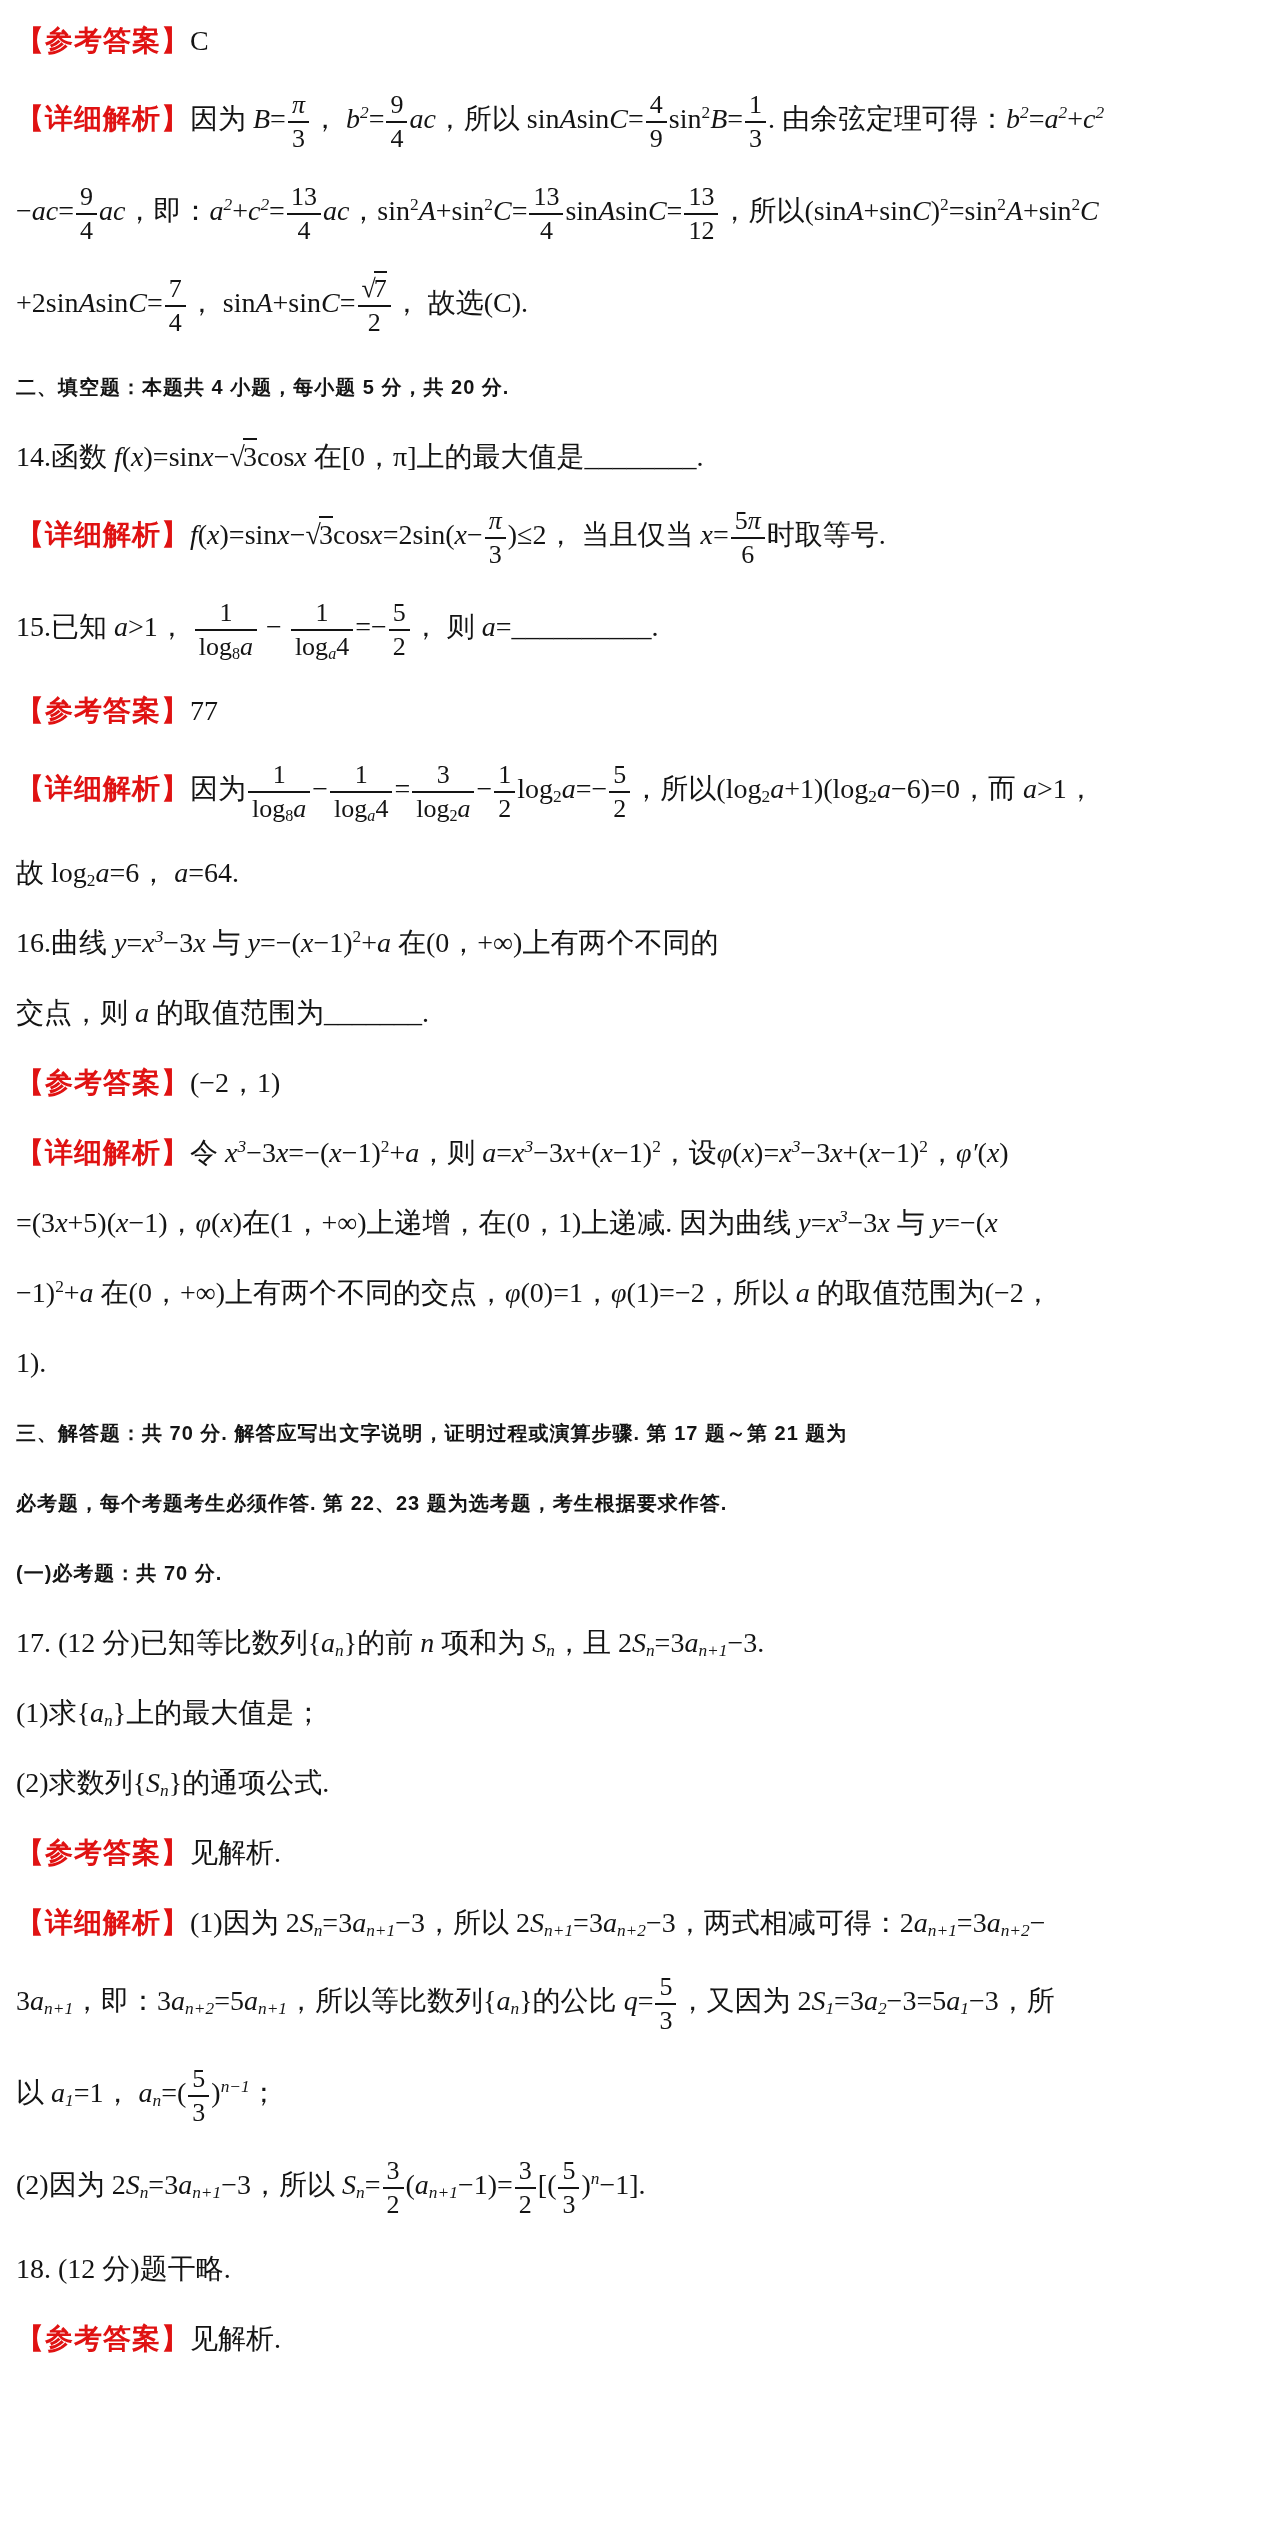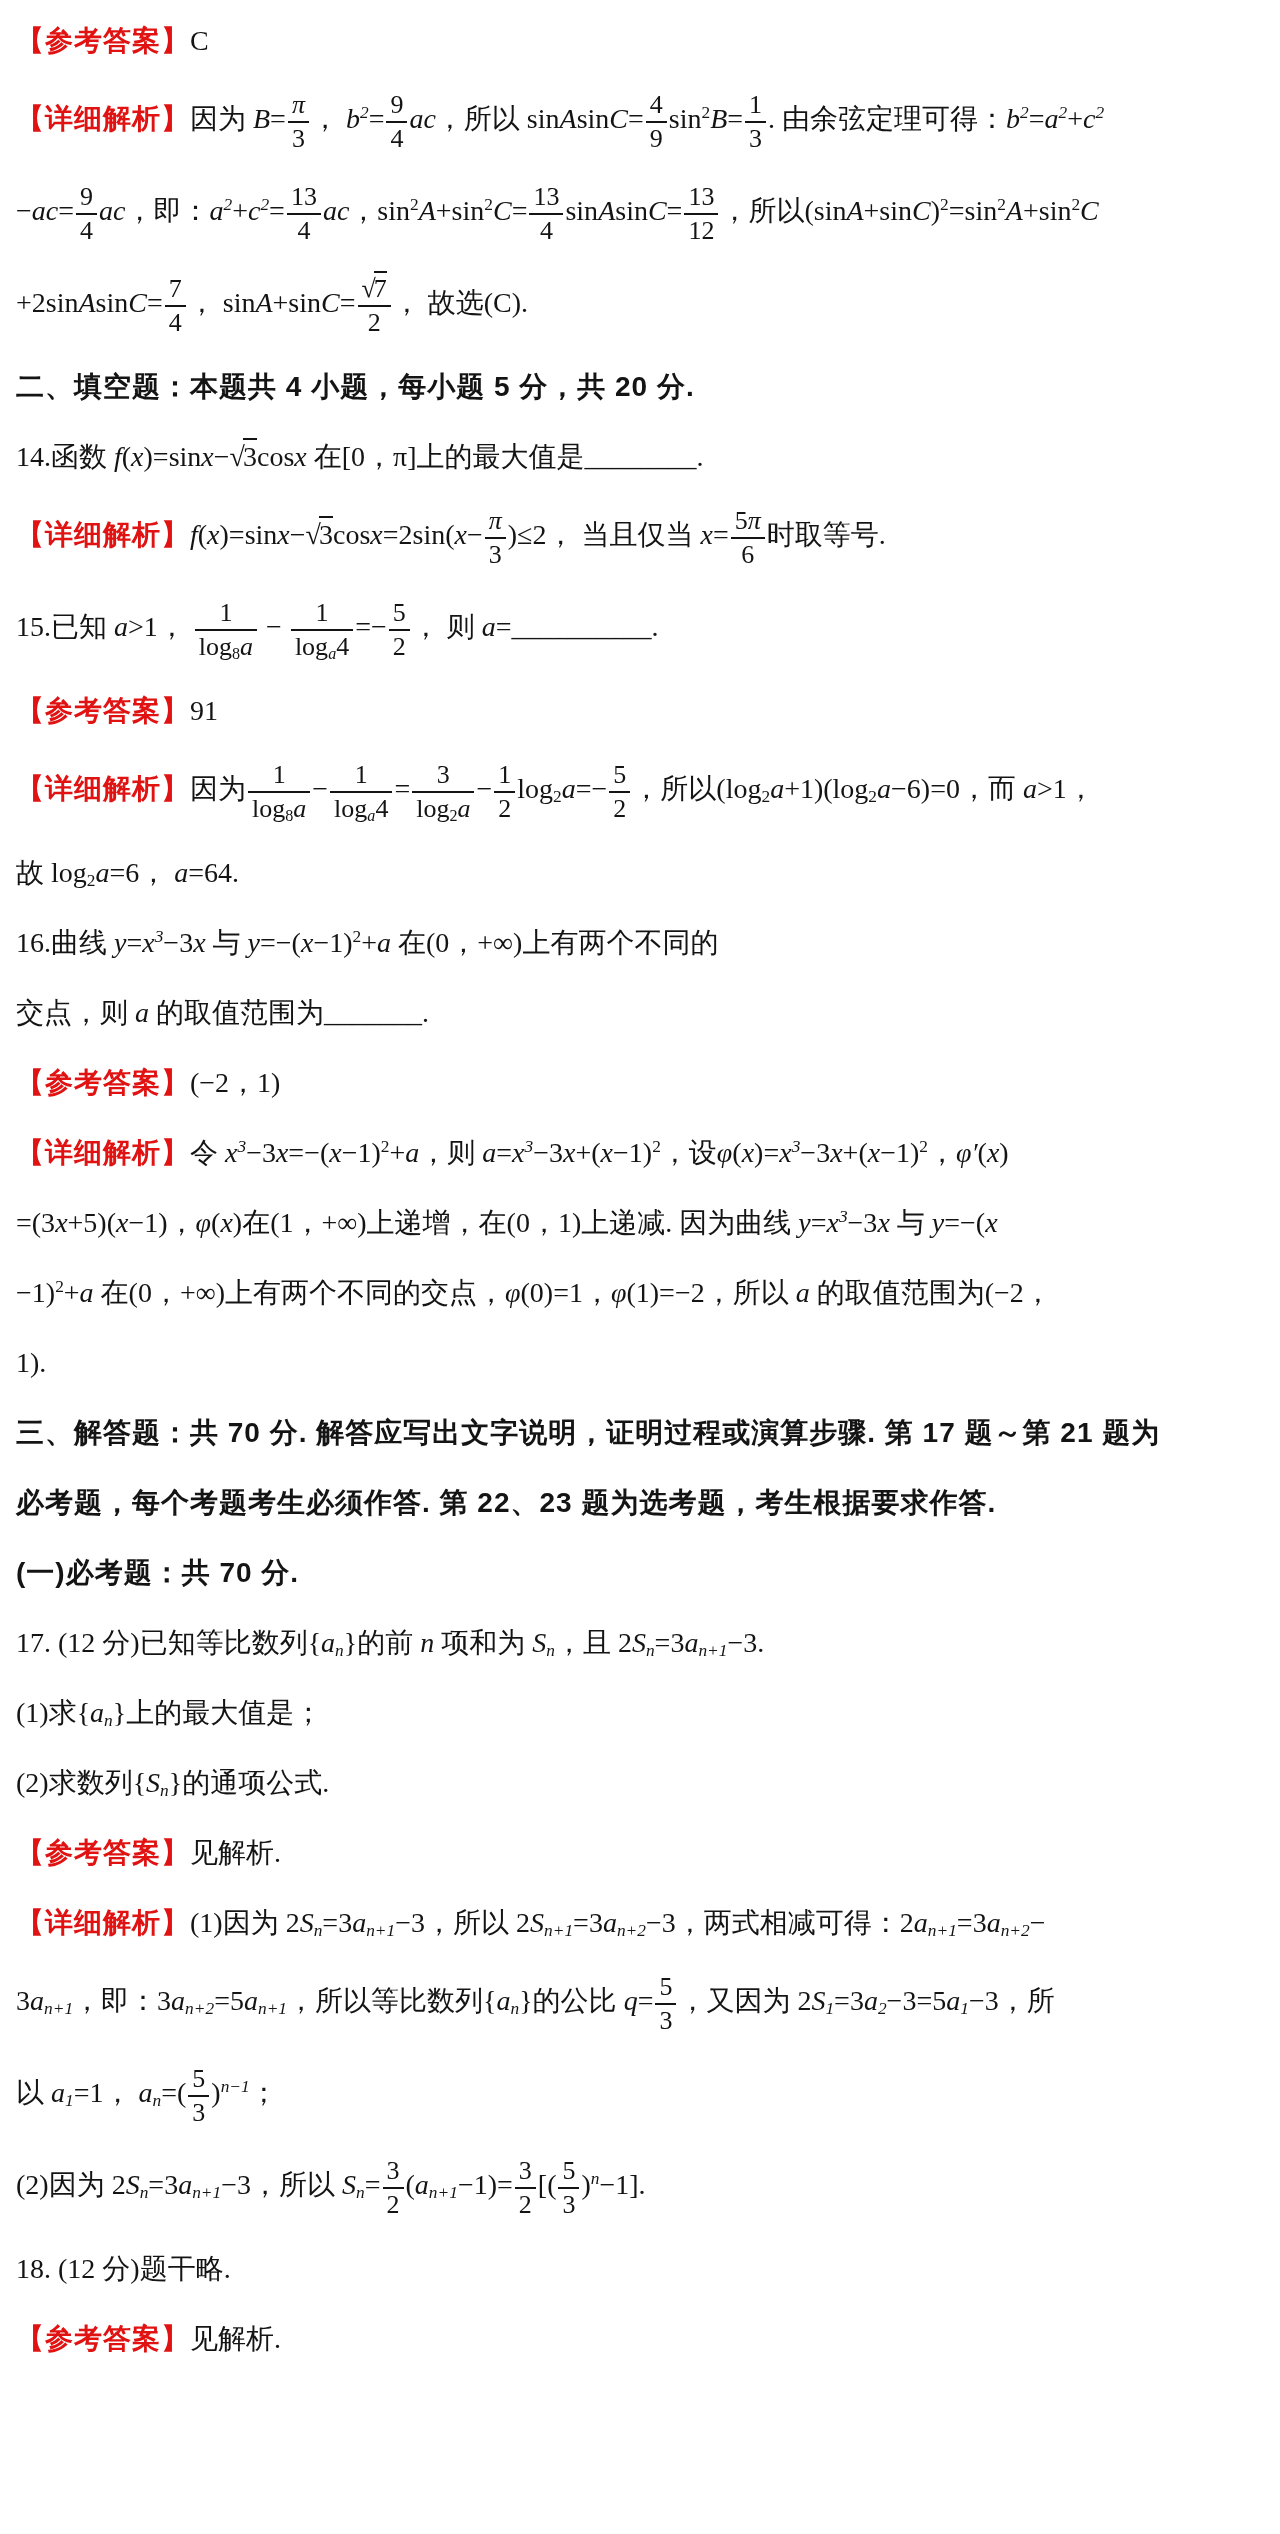--- a/index.html
+++ b/index.html
@@ -15,21 +15,21 @@
   p.line{
     margin:0;
     padding:13px 0;
     line-height:44px;
     white-space:normal;
     word-break:break-all;
   }
   p.bold{
     font-family:"Liberation Sans","DejaVu Sans",sans-serif;
     font-weight:700;
-    font-size:28px;
+    font-size:20px;
     letter-spacing:1px;
   }
   .up{font-style:normal;}
   .it{font-style:italic;font-family:"Liberation Serif","DejaVu Serif",serif;}
   .redlabel{
     color:var(--accent,#e01212);
     font-weight:700;
     letter-spacing:1px;
   }
   .frac{
@@ -64,21 +64,21 @@
 <div class="page">
   <div id="doc-body">
       <p class="line"><span class="redlabel">【参考答案】</span><span class="up">C</span></p>
       <p class="line"><span class="redlabel">【详细解析】</span><span class="up">因为 </span><span class="it">B</span><span class="up">=</span><span class="frac"><span class="num"><span class="it">π</span></span><span class="den"><span class="up">3</span></span></span><span class="up">， </span><span class="it">b<sup>2</sup></span><span class="up">=</span><span class="frac"><span class="num"><span class="up">9</span></span><span class="den"><span class="up">4</span></span></span><span class="it">ac</span><span class="up">，所以 sin</span><span class="it">A</span><span class="up">sin</span><span class="it">C</span><span class="up">=</span><span class="frac"><span class="num"><span class="up">4</span></span><span class="den"><span class="up">9</span></span></span><span class="up">sin<sup>2</sup></span><span class="it">B</span><span class="up">=</span><span class="frac"><span class="num"><span class="up">1</span></span><span class="den"><span class="up">3</span></span></span><span class="up">. 由余弦定理可得：</span><span class="it">b<sup>2</sup></span><span class="up">=</span><span class="it">a<sup>2</sup></span><span class="up">+</span><span class="it">c<sup>2</sup></span></p>
       <p class="line"><span class="up">−</span><span class="it">ac</span><span class="up">=</span><span class="frac"><span class="num"><span class="up">9</span></span><span class="den"><span class="up">4</span></span></span><span class="it">ac</span><span class="up">，即：</span><span class="it">a<sup>2</sup></span><span class="up">+</span><span class="it">c<sup>2</sup></span><span class="up">=</span><span class="frac"><span class="num"><span class="up">13</span></span><span class="den"><span class="up">4</span></span></span><span class="it">ac</span><span class="up">，sin<sup>2</sup></span><span class="it">A</span><span class="up">+sin<sup>2</sup></span><span class="it">C</span><span class="up">=</span><span class="frac"><span class="num"><span class="up">13</span></span><span class="den"><span class="up">4</span></span></span><span class="up">sin</span><span class="it">A</span><span class="up">sin</span><span class="it">C</span><span class="up">=</span><span class="frac"><span class="num"><span class="up">13</span></span><span class="den"><span class="up">12</span></span></span><span class="up">，所以(sin</span><span class="it">A</span><span class="up">+sin</span><span class="it">C</span><span class="up">)<sup>2</sup></span><span class="up">=sin<sup>2</sup></span><span class="it">A</span><span class="up">+sin<sup>2</sup></span><span class="it">C</span></p>
       <p class="line"><span class="up">+2sin</span><span class="it">A</span><span class="up">sin</span><span class="it">C</span><span class="up">=</span><span class="frac"><span class="num"><span class="up">7</span></span><span class="den"><span class="up">4</span></span></span><span class="up">， sin</span><span class="it">A</span><span class="up">+sin</span><span class="it">C</span><span class="up">=</span><span class="frac"><span class="num"><span class="sqrt"><span class="rsign">√</span><span class="rad">7</span></span></span><span class="den"><span class="up">2</span></span></span><span class="up">， 故选(C).</span></p>
       <p class="line bold"><span class="up">二、填空题：本题共 4 小题，每小题 5 分，共 20 分.</span></p>
       <p class="line"><span class="up">14.函数 </span><span class="it">f</span><span class="up">(</span><span class="it">x</span><span class="up">)=sin</span><span class="it">x</span><span class="up">−</span><span class="sqrt"><span class="rsign">√</span><span class="rad">3</span></span><span class="up">cos</span><span class="it">x</span><span class="up"> 在[0，π]上的最大值是</span><span class="blank up">________</span><span class="up">.</span></p>
       <p class="line"><span class="redlabel">【详细解析】</span><span class="it">f</span><span class="up">(</span><span class="it">x</span><span class="up">)=sin</span><span class="it">x</span><span class="up">−</span><span class="sqrt"><span class="rsign">√</span><span class="rad">3</span></span><span class="up">cos</span><span class="it">x</span><span class="up">=2sin(</span><span class="it">x</span><span class="up">−</span><span class="frac"><span class="num"><span class="it">π</span></span><span class="den"><span class="up">3</span></span></span><span class="up">)≤2， 当且仅当 </span><span class="it">x</span><span class="up">=</span><span class="frac"><span class="num"><span class="up">5</span><span class="it">π</span></span><span class="den"><span class="up">6</span></span></span><span class="up">时取等号.</span></p>
       <p class="line"><span class="up">15.已知 </span><span class="it">a</span><span class="up">&gt;1， </span><span class="frac"><span class="num"><span class="up">1</span></span><span class="den"><span class="up">log<sub>8</sub></span><span class="it">a</span></span></span><span class="up"> − </span><span class="frac"><span class="num"><span class="up">1</span></span><span class="den"><span class="up">log<sub class="itsub">a</sub></span><span class="up">4</span></span></span><span class="up">=−</span><span class="frac"><span class="num"><span class="up">5</span></span><span class="den"><span class="up">2</span></span></span><span class="up">， 则 </span><span class="it">a</span><span class="up">=</span><span class="blank up">__________</span><span class="up">.</span></p>
-      <p class="line"><span class="redlabel">【参考答案】</span><span class="up">91</span></p>
+      <p class="line"><span class="redlabel">【参考答案】</span><span class="up">77</span></p>
       <p class="line"><span class="redlabel">【详细解析】</span><span class="up">因为</span><span class="frac"><span class="num"><span class="up">1</span></span><span class="den"><span class="up">log<sub>8</sub></span><span class="it">a</span></span></span><span class="up">−</span><span class="frac"><span class="num"><span class="up">1</span></span><span class="den"><span class="up">log<sub class="itsub">a</sub></span><span class="up">4</span></span></span><span class="up">=</span><span class="frac"><span class="num"><span class="up">3</span></span><span class="den"><span class="up">log<sub>2</sub></span><span class="it">a</span></span></span><span class="up">−</span><span class="frac"><span class="num"><span class="up">1</span></span><span class="den"><span class="up">2</span></span></span><span class="up">log<sub>2</sub></span><span class="it">a</span><span class="up">=−</span><span class="frac"><span class="num"><span class="up">5</span></span><span class="den"><span class="up">2</span></span></span><span class="up">，所以(log<sub>2</sub></span><span class="it">a</span><span class="up">+1)(log<sub>2</sub></span><span class="it">a</span><span class="up">−6)=0，而 </span><span class="it">a</span><span class="up">&gt;1，</span></p>
       <p class="line"><span class="up">故 log<sub>2</sub></span><span class="it">a</span><span class="up">=6， </span><span class="it">a</span><span class="up">=64.</span></p>
       <p class="line"><span class="up">16.曲线 </span><span class="it">y</span><span class="up">=</span><span class="it">x<sup>3</sup></span><span class="up">−3</span><span class="it">x</span><span class="up"> 与 </span><span class="it">y</span><span class="up">=−(</span><span class="it">x</span><span class="up">−1)<sup>2</sup></span><span class="up">+</span><span class="it">a</span><span class="up"> 在(0，+∞)上有两个不同的</span></p>
       <p class="line"><span class="up">交点，则 </span><span class="it">a</span><span class="up"> 的取值范围为</span><span class="blank up">_______</span><span class="up">.</span></p>
       <p class="line"><span class="redlabel">【参考答案】</span><span class="up">(−2，1)</span></p>
       <p class="line"><span class="redlabel">【详细解析】</span><span class="up">令 </span><span class="it">x<sup>3</sup></span><span class="up">−3</span><span class="it">x</span><span class="up">=−(</span><span class="it">x</span><span class="up">−1)<sup>2</sup></span><span class="up">+</span><span class="it">a</span><span class="up">，则 </span><span class="it">a</span><span class="up">=</span><span class="it">x<sup>3</sup></span><span class="up">−3</span><span class="it">x</span><span class="up">+(</span><span class="it">x</span><span class="up">−1)<sup>2</sup></span><span class="up">，设</span><span class="it">φ</span><span class="up">(</span><span class="it">x</span><span class="up">)=</span><span class="it">x<sup>3</sup></span><span class="up">−3</span><span class="it">x</span><span class="up">+(</span><span class="it">x</span><span class="up">−1)<sup>2</sup></span><span class="up">，</span><span class="it">φ′</span><span class="up">(</span><span class="it">x</span><span class="up">)</span></p>
       <p class="line"><span class="up">=(3</span><span class="it">x</span><span class="up">+5)(</span><span class="it">x</span><span class="up">−1)，</span><span class="it">φ</span><span class="up">(</span><span class="it">x</span><span class="up">)在(1，+∞)上递增，在(0，1)上递减. 因为曲线 </span><span class="it">y</span><span class="up">=</span><span class="it">x<sup>3</sup></span><span class="up">−3</span><span class="it">x</span><span class="up"> 与 </span><span class="it">y</span><span class="up">=−(</span><span class="it">x</span></p>
       <p class="line"><span class="up">−1)<sup>2</sup></span><span class="up">+</span><span class="it">a</span><span class="up"> 在(0，+∞)上有两个不同的交点，</span><span class="it">φ</span><span class="up">(0)=1，</span><span class="it">φ</span><span class="up">(1)=−2，所以 </span><span class="it">a</span><span class="up"> 的取值范围为(−2，</span></p>
       <p class="line"><span class="up">1).</span></p>
       <p class="line bold"><span class="up">三、解答题：共 70 分. 解答应写出文字说明，证明过程或演算步骤. 第 17 题～第 21 题为</span></p>

